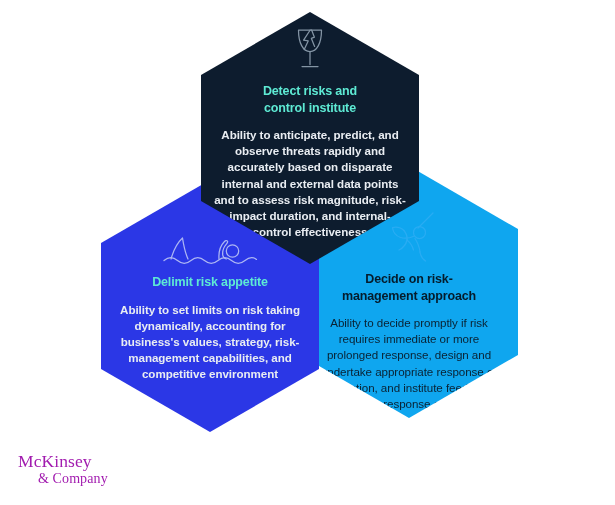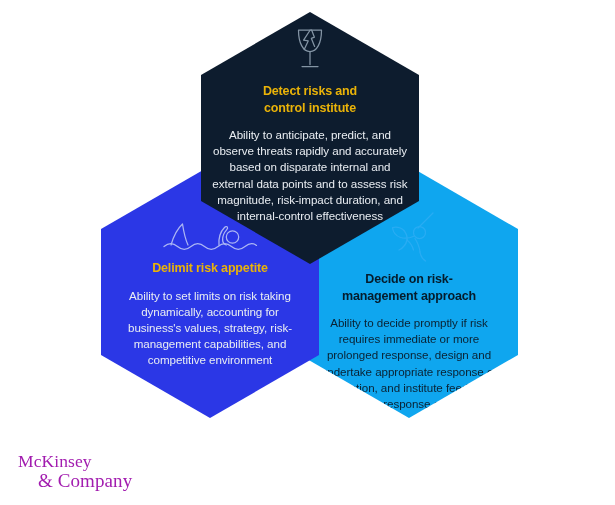--- a/index.html
+++ b/index.html
@@ -34,21 +34,21 @@
     left: 201px;
     top: 12px;
     width: 218px;
     height: 252px;
     background: #0D1C2E;
     z-index: 3;
   }
   
   .hex-left {
     left: 101px;
-    top: 166px;
+    top: 180px;
     width: 218px;
     height: 252px;
     background: #2B37E6;
     z-index: 2;
     padding-left: 43px;
   }
   
   .hex-right {
     left: 300px;
     top: 166px;
@@ -85,43 +85,43 @@
   }
   .hex-body {
     font-size: 11.6px;
     font-weight: 400;
     line-height: 1.40;
     letter-spacing: -0.05px;
     margin: 0;
   }
 
   .hex-top .hex-title,
-  .hex-left .hex-title { color: #eab308; }
+  .hex-left .hex-title { color: #5eead4; }
   .hex-top .hex-body,
-  .hex-left .hex-body  { color: #e9edf2; }
+  .hex-left .hex-body  { color: #e9edf2; font-weight: bold; }
 
   .hex-right .hex-title { color: #051C2C; }
   .hex-right .hex-body  { color: #0a2233; }
 
   .hex-top .hex-body   { padding: 0 4px; }
   .hex-left .hex-body  { padding: 0 4px; }
   .hex-right .hex-body { padding: 0 2px; }
 
   
   #logo {
     position: absolute;
     left: 18px;
     top: 452px;
     font-family: "Liberation Serif", "DejaVu Serif", serif;
     color: #a21caf;
     line-height: 1.08;
     letter-spacing: 0.1px;
   }
   #logo .l1 { font-size: 17.5px; display: block; }
-  #logo .l2 { font-size: 19px; display: block; padding-left: 20px; }
+  #logo .l2 { font-size: 14px; display: block; padding-left: 20px; }
 </style>
 </head>
 <body>
 
 <div id="canvas">
 
   <div class="hex hex-top">
     <div class="hex-inner">
       <svg class="hex-icon" width="40" height="48" viewBox="0 0 40 48" fill="none" stroke="#9fb0c0" stroke-width="1.25" stroke-linecap="round" stroke-linejoin="round">
         <path d="M8.5 4 H31.5 C31.5 17 27 25.5 20 25.5 C13 25.5 8.5 17 8.5 4 Z"></path>

